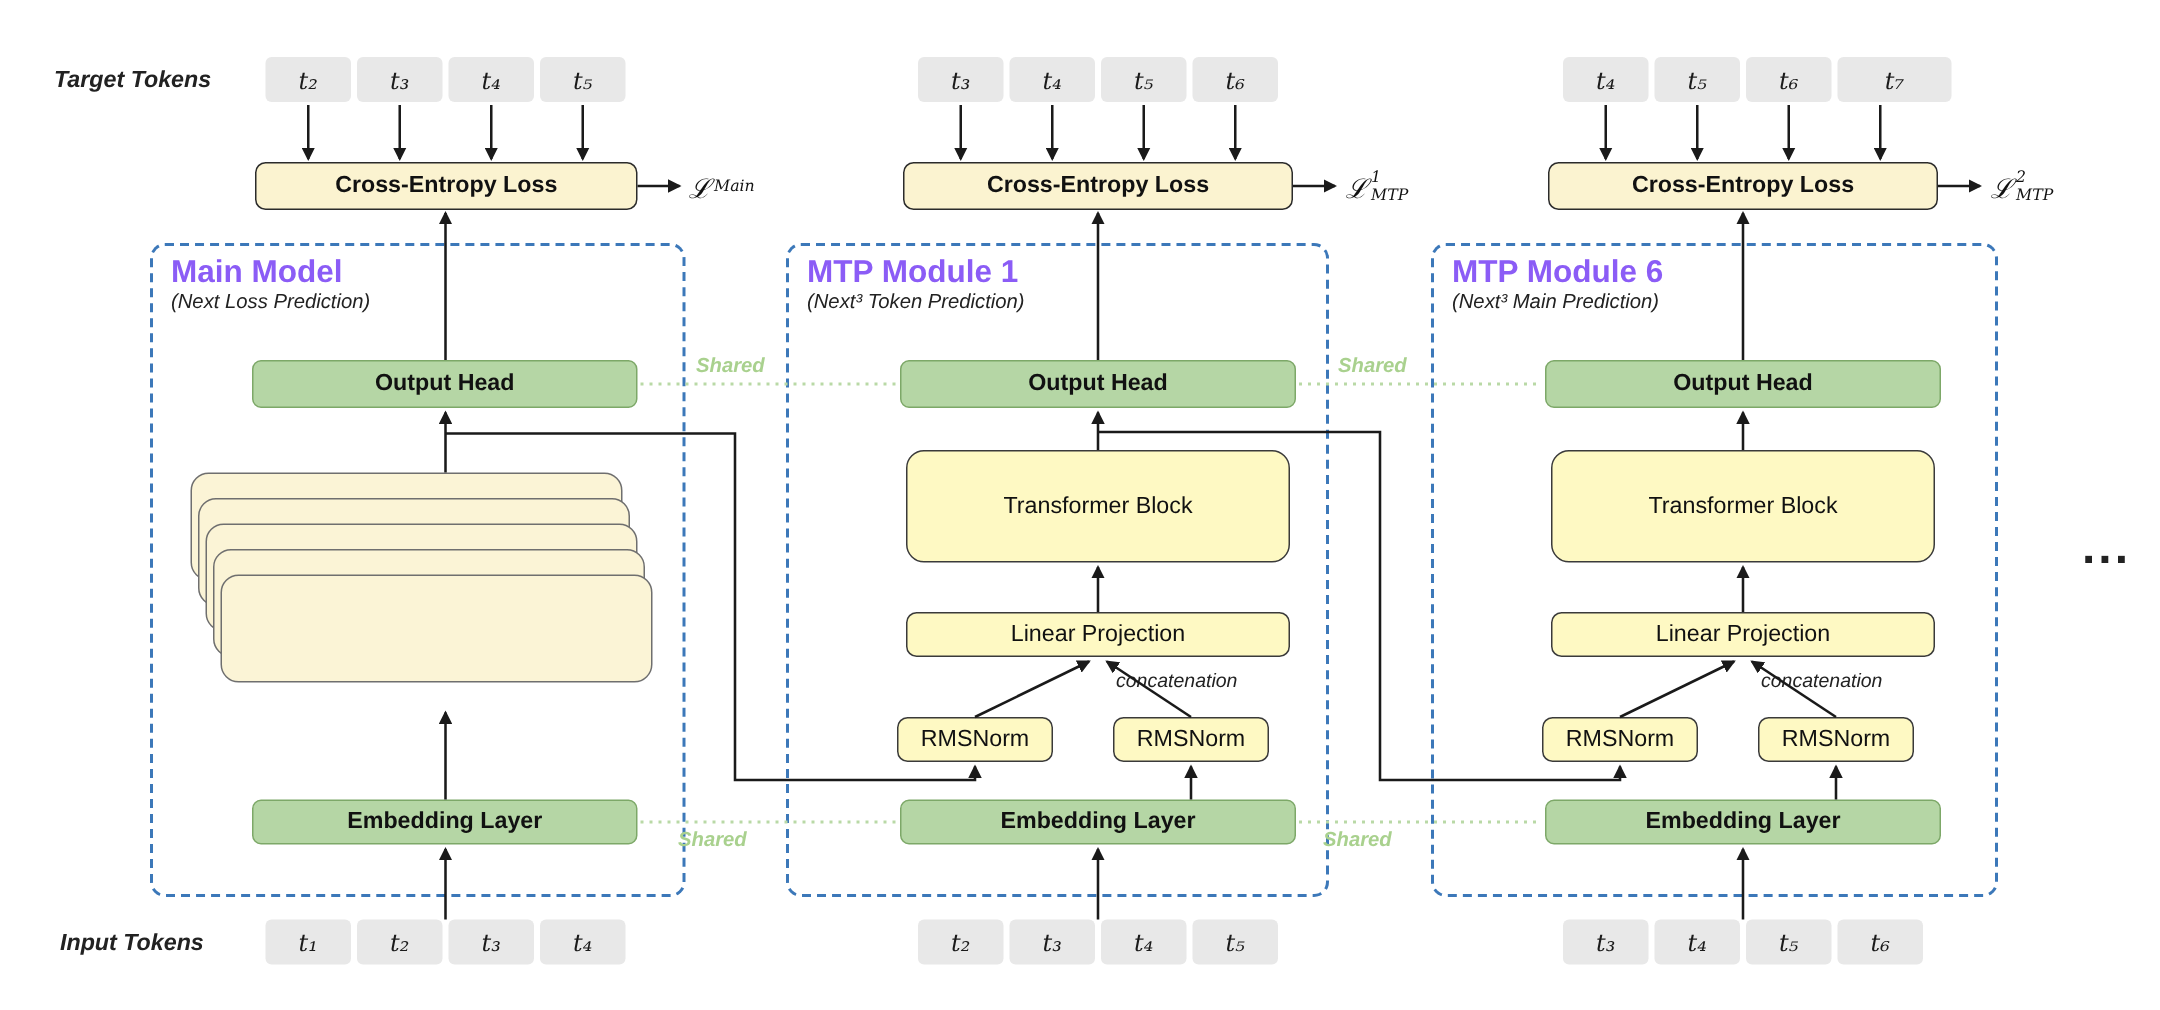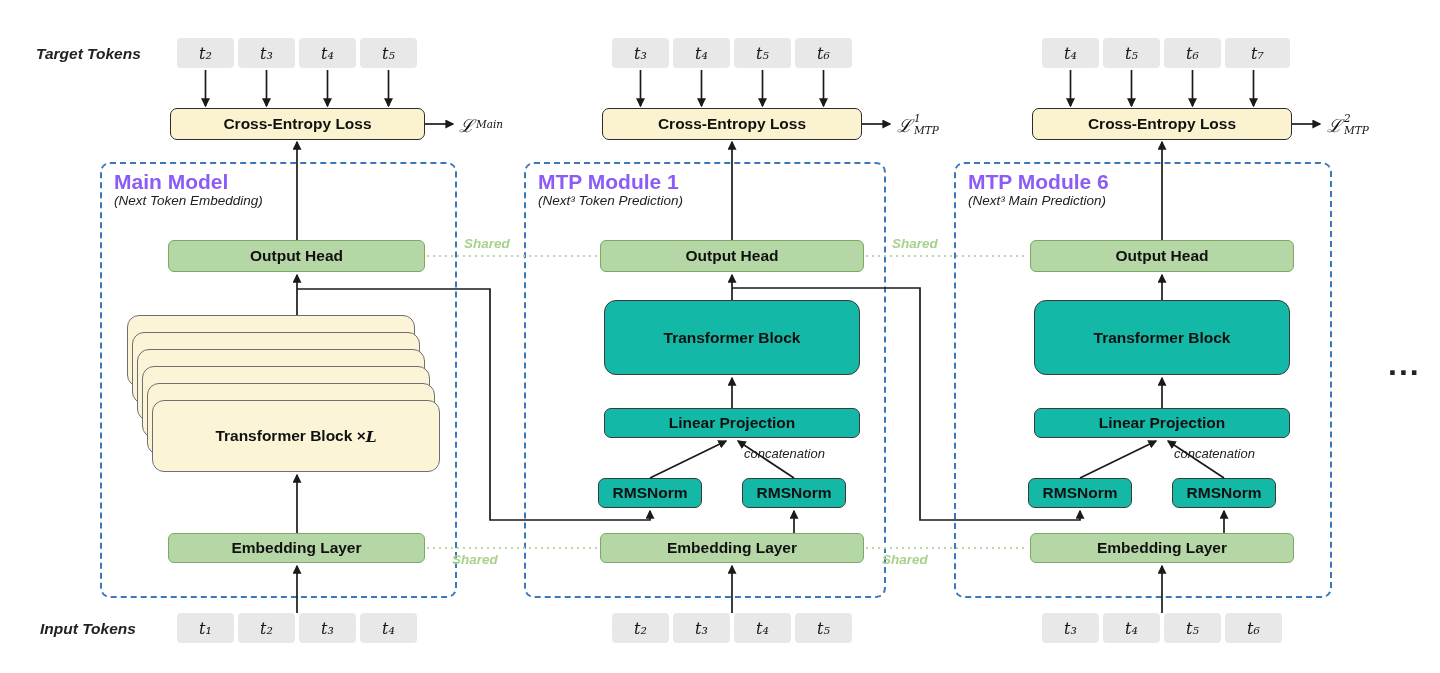--- a/index.html
+++ b/index.html
@@ -6,22 +6,22 @@
   .canvas { position:relative; width:1440px; height:673px; background:#ffffff;
             font-family:"Liberation Sans", sans-serif; overflow:hidden; }
   .box { position:absolute; box-sizing:border-box; display:flex; align-items:center;
          justify-content:center; text-align:center; }
   .token { background:#e8e8e8; border-radius:4px; font-family:"DejaVu Serif", serif;
            font-style:italic; font-size:16px; color:#1a1a1a; }
   .ce { background:#fbf3d0; border:1.6px solid #2b2b2b; border-radius:7px;
         font-weight:700; font-size:15.5px; color:#111; }
   .green { background:#b5d6a5; border:1.4px solid #7da868; border-radius:6px;
            font-weight:700; font-size:15.5px; color:#111; }
-  .yellow { background:#14b8a6; border:1.4px solid #3a3a3a; border-radius:7px;
-            font-weight:700; font-size:15.5px; color:#111; }
+  .yellow { background:#fef9c3; border:1.4px solid #3a3a3a; border-radius:7px;
+            font-weight:400; font-size:15.5px; color:#111; }
   .tbbig { border-radius:12px; }
   .stack { background:#fbf4d6; border:1.2px solid #6f6f6f; border-radius:12px; }
   .dashedbox { position:absolute; box-sizing:border-box; border:2.2px dashed #3c78b9;
                border-radius:10px; }
   .mtitle { position:absolute; font-weight:700; font-size:21px; color:#8b5cf6; }
   .msub { position:absolute; font-style:italic; font-size:13.5px; color:#222; }
   .rowlabel { position:absolute; font-style:italic; font-weight:700; font-size:15.5px; color:#222; }
   .shared { position:absolute; font-style:italic; font-size:13.5px; color:#a9d18e; font-weight:600; }
   .concat { position:absolute; font-style:italic; font-size:13px; color:#222; }
   .loss { position:absolute; display:flex; align-items:center; height:28px;
@@ -39,21 +39,21 @@
 </head>
 <body>
 
 <div class="canvas">
 
   <div class="rowlabel" style="left:36px;top:45px">Target Tokens</div>
   <div class="rowlabel" style="left:40px;top:620px">Input Tokens</div>
 
   <div class="dashedbox" style="left:100px;top:162px;width:357px;height:436px"></div>
   <div class="mtitle" style="left:114px;top:170px">Main Model</div>
-  <div class="msub" style="left:114px;top:193px">(Next Token Embedding)</div>
+  <div class="msub" style="left:114px;top:193px">(Next Loss Prediction)</div>
 
   <div class="box token" style="left:177px;top:38px;width:57px;height:30px">t₂</div>
   <div class="box token" style="left:238px;top:38px;width:57px;height:30px">t₃</div>
   <div class="box token" style="left:299px;top:38px;width:57px;height:30px">t₄</div>
   <div class="box token" style="left:360px;top:38px;width:57px;height:30px">t₅</div>
 
   <div class="box ce" style="left:170px;top:108px;width:255px;height:32px">Cross-Entropy Loss</div>
   <div class="loss" style="left:459px;top:111px">
     <span class="lsym">ℒ</span>
     <span class="ss">
@@ -62,24 +62,20 @@
       </span>
   </div>
 
   <div class="box green" style="left:168px;top:240px;width:257px;height:32px">Output Head</div>
 
   <div class="box stack" style="left:127px;top:315px;width:288px;height:72px"></div>
   <div class="box stack" style="left:132px;top:332px;width:288px;height:72px"></div>
   <div class="box stack" style="left:137px;top:349px;width:288px;height:72px"></div>
   <div class="box stack" style="left:142px;top:366px;width:288px;height:72px"></div>
   <div class="box stack" style="left:147px;top:383px;width:288px;height:72px"></div>
-  <div class="box stack" style="left:152px;top:400px;width:288px;height:72px;font-weight:700;font-size:15.5px;color:#111">
-    <span>Transformer Block × </span>
-      <span class="mathvar">L</span>
-  </div>
 
   <div class="box green" style="left:168px;top:533px;width:257px;height:30px">Embedding Layer</div>
 
   <div class="box token" style="left:177px;top:613px;width:57px;height:30px">t₁</div>
   <div class="box token" style="left:238px;top:613px;width:57px;height:30px">t₂</div>
   <div class="box token" style="left:299px;top:613px;width:57px;height:30px">t₃</div>
   <div class="box token" style="left:360px;top:613px;width:57px;height:30px">t₄</div>
 
   <div class="dashedbox" style="left:524px;top:162px;width:362px;height:436px"></div>
   <div class="mtitle" style="left:538px;top:170px">MTP Module 1</div>
@@ -112,21 +108,21 @@
   <div class="box token" style="left:734px;top:613px;width:57px;height:30px">t₄</div>
   <div class="box token" style="left:795px;top:613px;width:57px;height:30px">t₅</div>
 
   <div class="dashedbox" style="left:954px;top:162px;width:378px;height:436px"></div>
   <div class="mtitle" style="left:968px;top:170px">MTP Module 6</div>
   <div class="msub" style="left:968px;top:193px">(Next³ Main Prediction)</div>
 
   <div class="box token" style="left:1042px;top:38px;width:57px;height:30px">t₄</div>
   <div class="box token" style="left:1103px;top:38px;width:57px;height:30px">t₅</div>
   <div class="box token" style="left:1164px;top:38px;width:57px;height:30px">t₆</div>
-  <div class="box token" style="left:1225px;top:38px;width:65px;height:30px">t₇</div>
+  <div class="box token" style="left:1225px;top:38px;width:76px;height:30px">t₇</div>
 
   <div class="box ce" style="left:1032px;top:108px;width:260px;height:32px">Cross-Entropy Loss</div>
   <div class="loss" style="left:1327px;top:111px">
     <span class="lsym">ℒ</span>
     <span class="ss">
         <sup>2</sup>
         <sub>MTP</sub>
       </span>
   </div>
 

